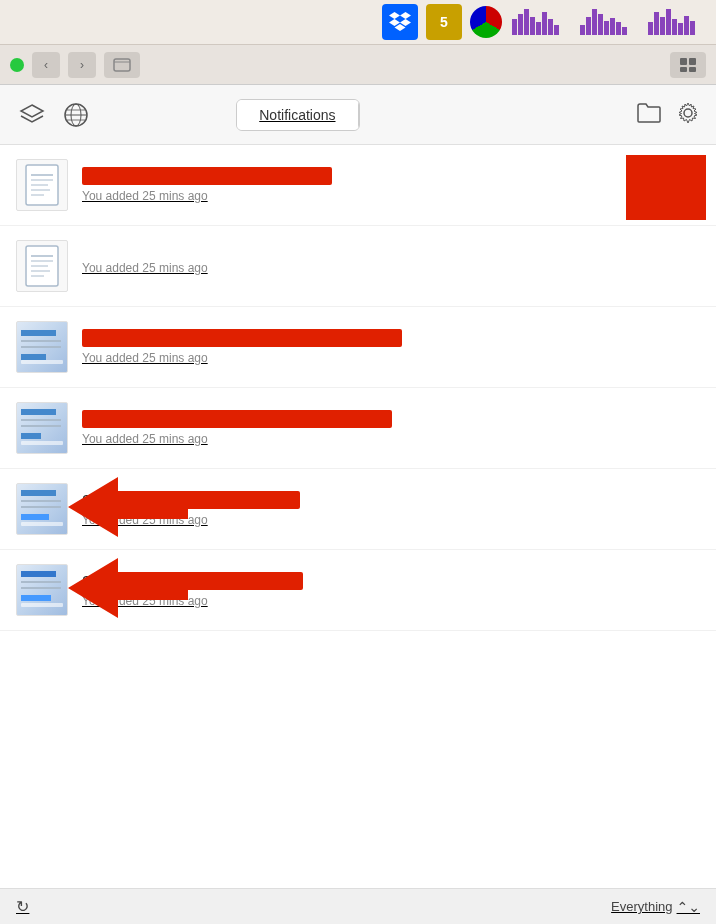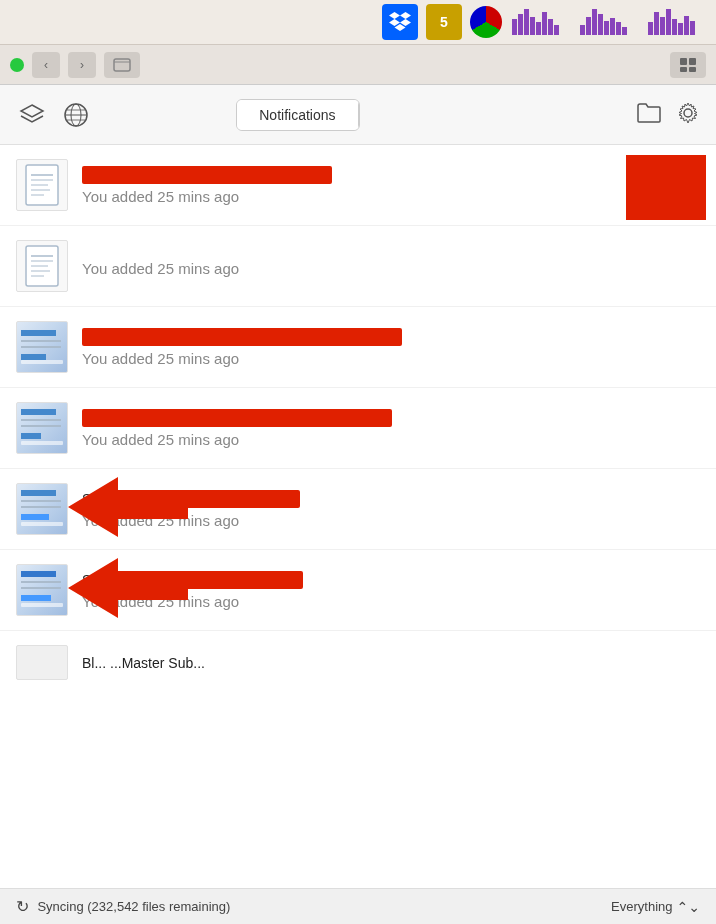--- a/index.html
+++ b/index.html
@@ -77,20 +77,21 @@
     }
     .spacer { flex: 1; }
 
     
     .panel {
       background: white;
       width: 100%;
       height: calc(924px - 85px);
       display: flex;
       flex-direction: column;
+      text-decoration: underline;
     }
 
     
     .toolbar {
       height: 60px;
       background: #f7f7f7;
       border-bottom: 1px solid #e0e0e0;
       display: flex;
       align-items: center;
       padding: 0 16px;
@@ -165,21 +166,21 @@
     .file-name {
       font-size: 14px;
       color: #222;
       font-weight: 400;
       white-space: nowrap;
       overflow: hidden;
       text-overflow: ellipsis;
       position: relative;
     }
     .file-meta {
-      font-size: 15px;
+      font-size: 12px;
       color: #888;
       margin-top: 4px;
     }
 
     
     .redact-bar {
       display: inline-block;
       background: #e02000;
       height: 18px;
       border-radius: 2px;
@@ -493,29 +494,24 @@
         <div class="file-meta">You added 25 mins ago</div>
       </div>
 
       <div style="position:absolute;left:68px;top:50%;transform:translateY(-50%);z-index:20;">
         <svg width="120" height="60" viewBox="0 0 120 60">
           <polygon points="0,30 50,0 50,18 120,18 120,42 50,42 50,60" fill="#e02000"></polygon>
         </svg>
       </div>
     </div>
 
-    <div class="file-item-partial">
-      <div class="partial-doc"></div>
-      <div class="partial-text">Bl... ...Master Sub...</div>
-    </div>
 
   </div>
 
   <div class="statusbar">
     <span class="sync-icon">↻</span>
-    <span>Syncing (232,542 files remaining)</span>
     <div class="status-right">
       <span>Everything</span>
       <span class="chevron-updown">⌃⌄</span>
     </div>
   </div>
 
 </div>
 
 </body></html>

